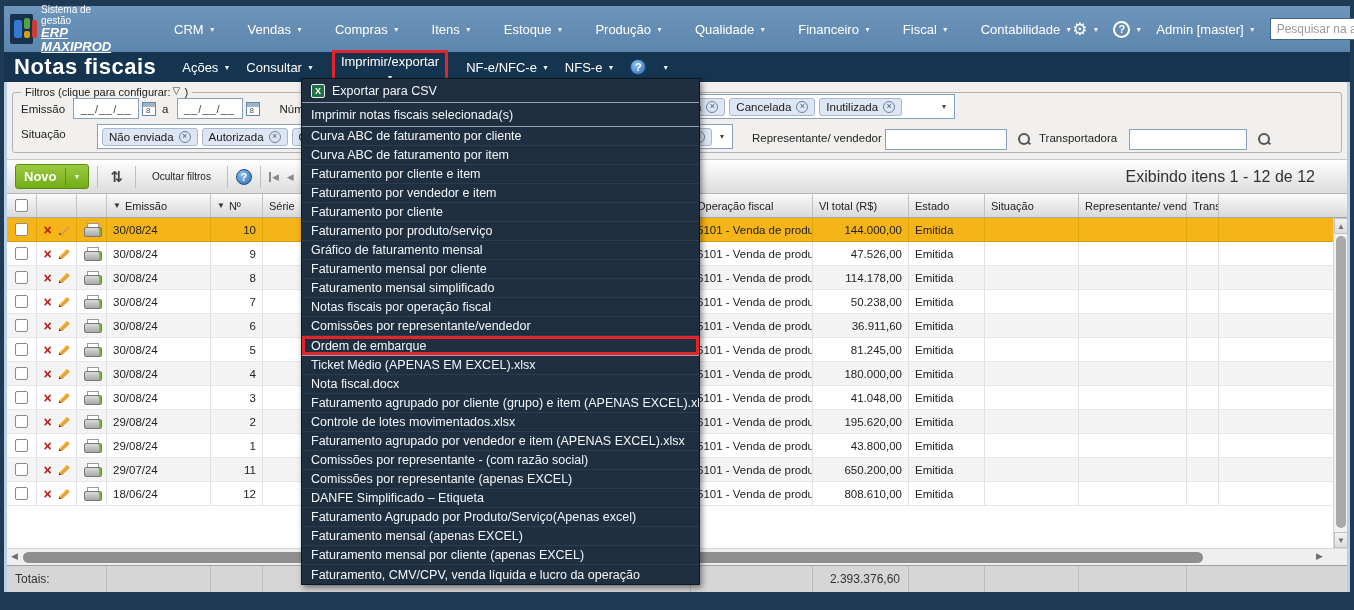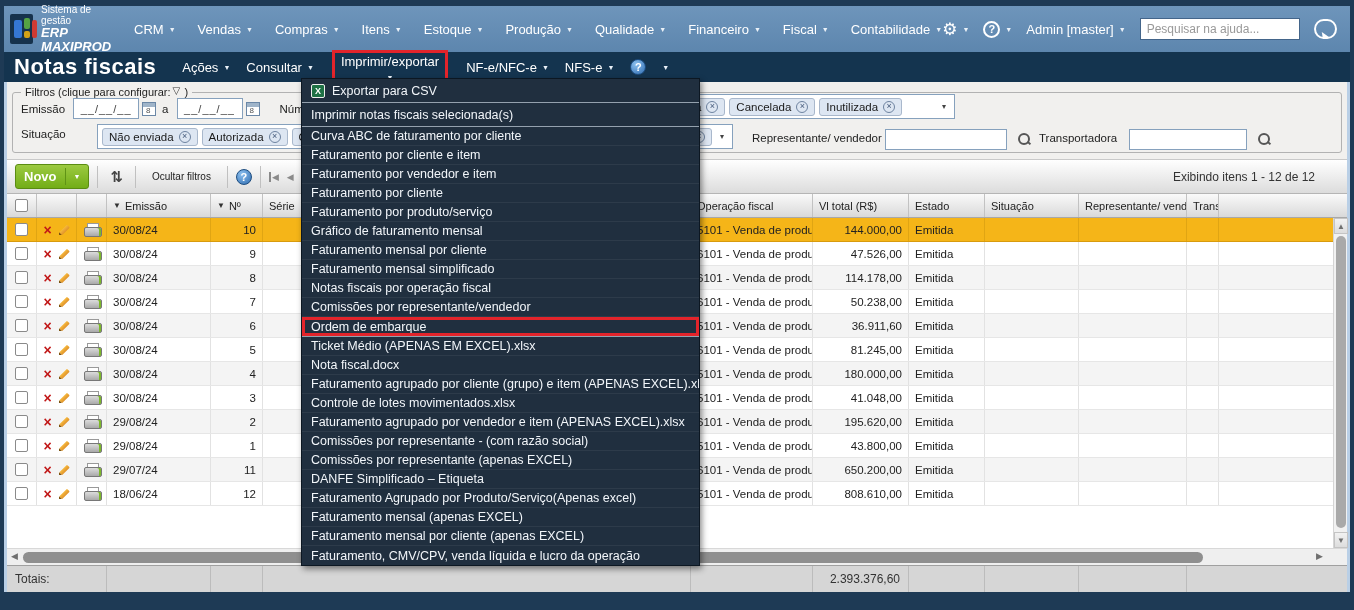--- a/index.html
+++ b/index.html
@@ -13,22 +13,22 @@
   .topbar { height:46px; background:linear-gradient(#6e95bb,#5d86ae); display:flex; align-items:center; color:#fff; padding:0 10px 0 6px; }
   .logo { display:flex; align-items:center; gap:8px; margin-right:16px; }
   .logo-mark { width:30px; height:30px; background:#16324c; border-radius:2px; position:relative; }
   .logo-mark i { position:absolute; border-radius:2px; }
   .lb1 { left:4px; top:6px;  width:8px;  height:18px; background:#3577d4; }
   .lb2 { left:14px; top:4px; width:6px;  height:11px; background:#55a344; }
   .lb3 { left:22px; top:6px; width:5px;  height:18px; background:#cf3a33; }
   .lb4 { left:14px; top:17px;width:6px;  height:7px;  background:#d2a117; }
   .logo-text { line-height:1.1; }
   .logo-text .l1 { font-size:10px; }
-  .logo-text .l2 { font-size:13px; font-weight:bold; font-style:italic; }
-  .tb-menus { display:flex; align-items:center; gap:22px; }
+  .logo-text .l2 { font-size:13px; font-weight:bold; font-style:italic;text-decoration:underline; }
+  .tb-menus { display:flex; align-items:center; gap:32px;margin-left:40px; }
   .tb-item { display:flex; align-items:center; gap:5px; font-size:13px; cursor:pointer; white-space:nowrap; }
   .caret { font-size:7px; color:#eaf1f8; }
   .tb-right { margin-left:auto; display:flex; align-items:center; gap:14px; }
   .tb-search { width:160px; height:22px; border:1px solid #43658a; font-size:12px; padding:0 6px; color:#333; background:#fff; }
   .tb-search::placeholder { color:#999; }
   .icon-gear { font-size:17px; line-height:1; }
   .icon-help-ring { width:17px; height:17px; border:2px solid #fff; border-radius:50%; display:flex; align-items:center; justify-content:center; font-size:11px; font-weight:bold; }
   .icon-chat { position:relative; width:28px; height:20px; border:2px solid #fff; border-radius:50% 50% 50% 50%/60% 60% 60% 60%; }
   .icon-chat::after { content:""; position:absolute; left:2px; bottom:-7px; width:0; height:0; border:5px solid transparent; border-top-color:#fff; transform:rotate(35deg); }
   .user-block { text-align:right; line-height:1.25; font-size:12.5px; }
@@ -78,21 +78,21 @@
   .btn-novo { height:25px; background:linear-gradient(#9cca41,#72ad17); border:1px solid #5a8c12; border-radius:3px; color:#fff; font-weight:bold; font-size:13px; display:flex; align-items:center; padding:0 8px; gap:8px; cursor:pointer; }
   .btn-novo .divider { width:1px; height:17px; background:#5f9315; }
   .btn-novo .caret { color:#fff; }
   .tool-sep { width:1px; height:22px; background:#c0c0c0; }
   .icon-refresh { font-size:15px; color:#444; cursor:pointer; padding:0 4px; font-weight:bold; }
   .btn-flat { font-size:10px; color:#222; padding:3px 8px; cursor:pointer; }
   .pag { display:flex; align-items:center; gap:8px; color:#8a8a8a; }
   .pag .pg-ico { font-size:9px; cursor:pointer; }
   .pg-first { border-left:2px solid #8a8a8a; padding-left:1px; }
   .page-box { width:24px; height:20px; border:1px solid #999; border-radius:2px; background:#fff; color:#333; font-size:12px; display:flex; align-items:center; justify-content:center; }
-  .exibindo { margin-left:auto; font-size:12px; color:#333; padding-right:24px; }
+  .exibindo { margin-left:auto; font-size:16px; color:#333; padding-right:24px; }
 
   
   .thead { height:24px; display:flex; background:linear-gradient(#fafafa,#d9d9d9); border-bottom:1px solid #a8a8a8; font-size:11px; color:#222; }
   .thead .cell { display:flex; align-items:center; padding:0 6px; border-right:1px solid #c2c2c2; overflow:hidden; white-space:nowrap; gap:4px; }
   .sort { font-size:8px; color:#333; }
   .rows {}
   .row { height:24px; display:flex; border-bottom:1px solid #e6e6e6; background:#fff; font-size:11.5px; color:#222; }
   .row.alt { background:#f4f4f4; }
   .row.sel { background:#f5b518; border-bottom-color:#d89b0e; }
   .row .cell { display:flex; align-items:center; padding:0 6px; border-right:1px solid #e2e2e2; overflow:hidden; white-space:nowrap; }
@@ -697,20 +697,23 @@
       <div class="menu-group lg">
         <div class="menu-item">
           <span>Imprimir notas fiscais selecionada(s)</span>
         </div>
       </div>
       <div class="menu-group">
         <div class="menu-item">
           <span>Curva ABC de faturamento por cliente</span>
         </div>
         <div class="menu-item">
+          <span>Curva ABC de faturamento por item</span>
+        </div>
+        <div class="menu-item">
           <span>Faturamento por cliente e item</span>
         </div>
         <div class="menu-item">
           <span>Faturamento por vendedor e item</span>
         </div>
         <div class="menu-item">
           <span>Faturamento por cliente</span>
         </div>
         <div class="menu-item">
           <span>Faturamento por produto/serviço</span>

